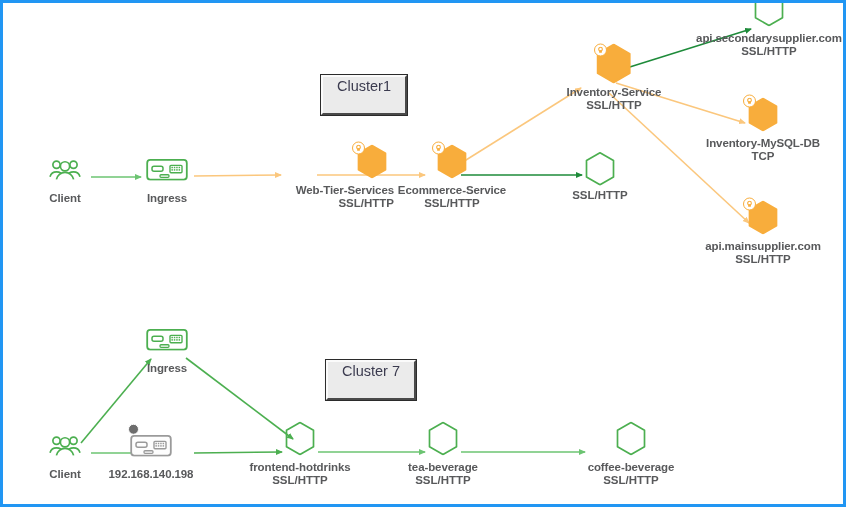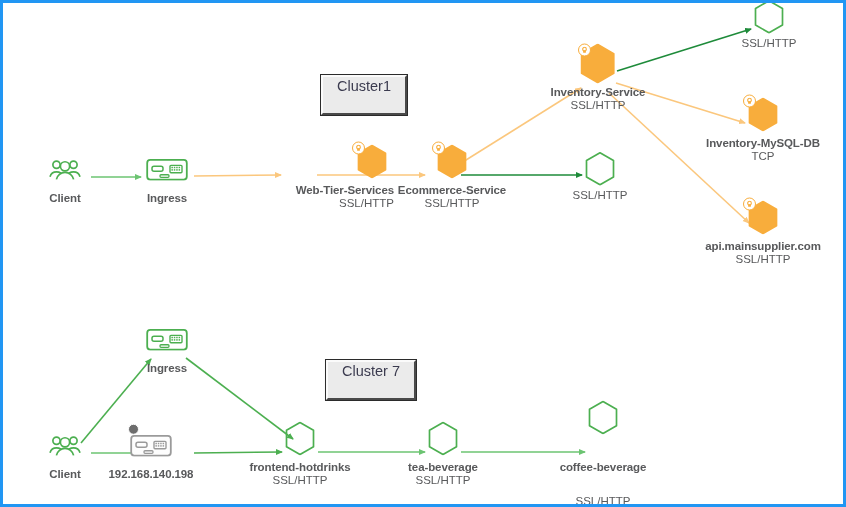--- a/index.html
+++ b/index.html
@@ -47,21 +47,21 @@
     font-size: 11.5px;
     font-weight: bold;
     color: #58595b;
     line-height: 12.5px;
     letter-spacing: -0.1px;
     white-space: nowrap;
   }
   .node-proto {
     text-align: center;
     font-size: 11.5px;
-    font-weight: normal;
+    font-weight: bold;
     color: #58595b;
     line-height: 12.5px;
     white-space: nowrap;
   }
   .cluster-box {
     position: absolute;
     transform: translate(-50%, -50%);
     background: #ebebeb;
     border-top: 2px solid #fbfbfb;
     border-left: 2px solid #fbfbfb;
@@ -177,41 +177,42 @@
         <div class="node-proto">SSL/HTTP</div>
       </div>
       <div class="node" style="left: 597px; top: 172px;">
         <div class="glyph">
           <svg width="30" height="34" viewBox="0 0 30 34">
             <polygon points="15,1 28.5,8.8 28.5,25.2 15,33 1.5,25.2 1.5,8.8" fill="none" stroke="#4caf50" stroke-width="1.7" stroke-linejoin="round"></polygon>
           </svg>
         </div>
         <div class="node-proto">SSL/HTTP</div>
       </div>
-      <div class="node" style="left: 595px; top: 74px; align-items: center;">
+      <div class="node" style="left: 611px; top: 74px; align-items: center;">
         <div class="glyph">
           <svg width="35.4" height="40.12" viewBox="0 0 30 34">
             <polygon points="15,1 28.5,8.8 28.5,25.2 15,33 1.5,25.2 1.5,8.8" fill="#f8ad3c" stroke="#f8ad3c" stroke-width="1.7" stroke-linejoin="round"></polygon>
           </svg>
           <span class="badge" style="position:absolute;left:2px;top:0px;width:13px;height:13px;border-radius:50%;background:#ffffff;border:1.6px solid #f8ad3c;box-sizing:border-box;display:flex;align-items:center;justify-content:center;">
             <svg width="7" height="7" viewBox="0 0 8 8">
               <circle cx="4" cy="3" r="2.1" fill="none" stroke="#f8ad3c" stroke-width="1.3"></circle>
               <rect x="2.4" y="4.2" width="3.2" height="3" rx="0.6" fill="#f8ad3c"></rect>
             </svg>
           </span>
         </div>
         <div class="node-label">Inventory-Service</div>
         <div class="node-proto">SSL/HTTP</div>
       </div>
       <div class="node" style="left: 766px; top: 20px;">
         <div class="glyph">
           <svg width="30" height="34" viewBox="0 0 30 34">
             <polygon points="15,1 28.5,8.8 28.5,25.2 15,33 1.5,25.2 1.5,8.8" fill="none" stroke="#4caf50" stroke-width="1.7" stroke-linejoin="round"></polygon>
           </svg>
         </div>
+        <div class="node-label">api.secondarysupplier.com</div>
         <div class="node-proto">SSL/HTTP</div>
       </div>
       <div class="node" style="left: 760px; top: 125px;">
         <div class="glyph">
           <svg width="30" height="34" viewBox="0 0 30 34">
             <polygon points="15,1 28.5,8.8 28.5,25.2 15,33 1.5,25.2 1.5,8.8" fill="#f8ad3c" stroke="#f8ad3c" stroke-width="1.7" stroke-linejoin="round"></polygon>
           </svg>
           <span class="badge" style="position:absolute;left:2px;top:0px;width:13px;height:13px;border-radius:50%;background:#ffffff;border:1.6px solid #f8ad3c;box-sizing:border-box;display:flex;align-items:center;justify-content:center;">
             <svg width="7" height="7" viewBox="0 0 8 8">
               <circle cx="4" cy="3" r="2.1" fill="none" stroke="#f8ad3c" stroke-width="1.3"></circle>
@@ -306,21 +307,21 @@
       </div>
       <div class="node" style="left: 440px; top: 449px;">
         <div class="glyph">
           <svg width="30" height="34" viewBox="0 0 30 34">
             <polygon points="15,1 28.5,8.8 28.5,25.2 15,33 1.5,25.2 1.5,8.8" fill="none" stroke="#4caf50" stroke-width="1.7" stroke-linejoin="round"></polygon>
           </svg>
         </div>
         <div class="node-label">tea-beverage</div>
         <div class="node-proto">SSL/HTTP</div>
       </div>
-      <div class="node" style="left: 600px; top: 449px; gap: 21px;">
+      <div class="node" style="left: 628px; top: 449px;">
         <div class="glyph">
           <svg width="30" height="34" viewBox="0 0 30 34">
             <polygon points="15,1 28.5,8.8 28.5,25.2 15,33 1.5,25.2 1.5,8.8" fill="none" stroke="#4caf50" stroke-width="1.7" stroke-linejoin="round"></polygon>
           </svg>
         </div>
         <div class="node-label">coffee-beverage</div>
         <div class="node-proto">SSL/HTTP</div>
       </div>
     </div>
   <div id="cluster-layer">

